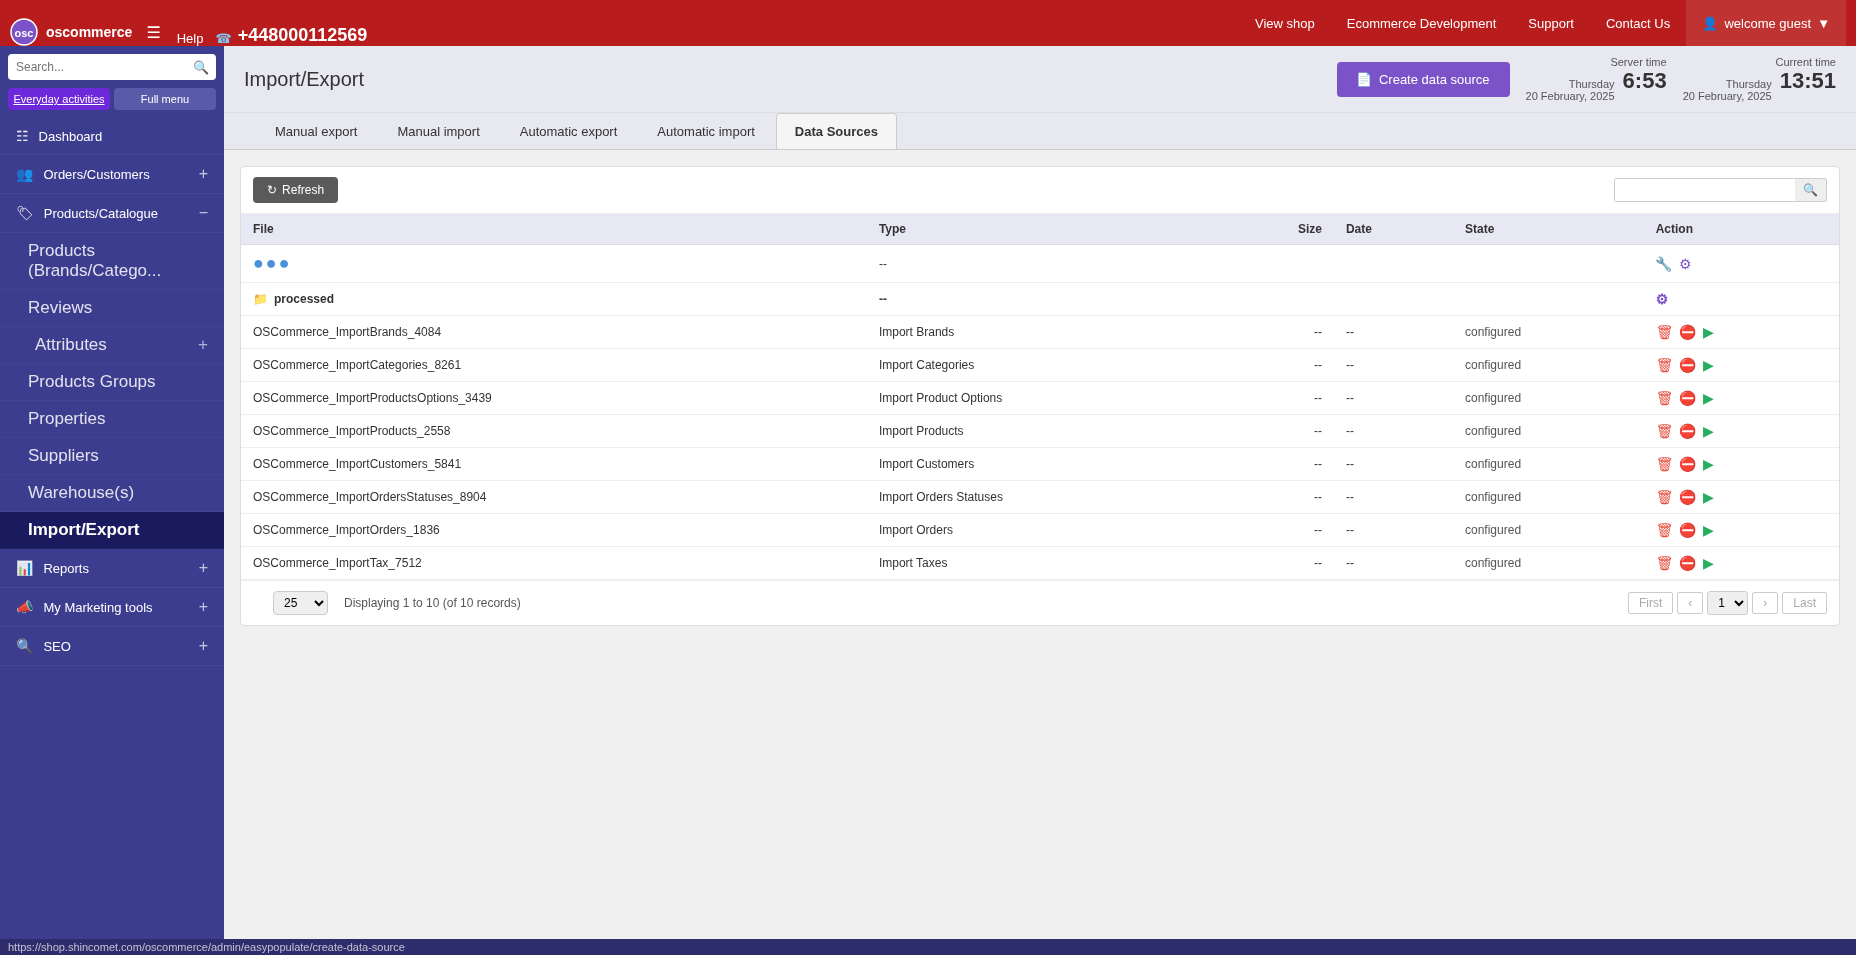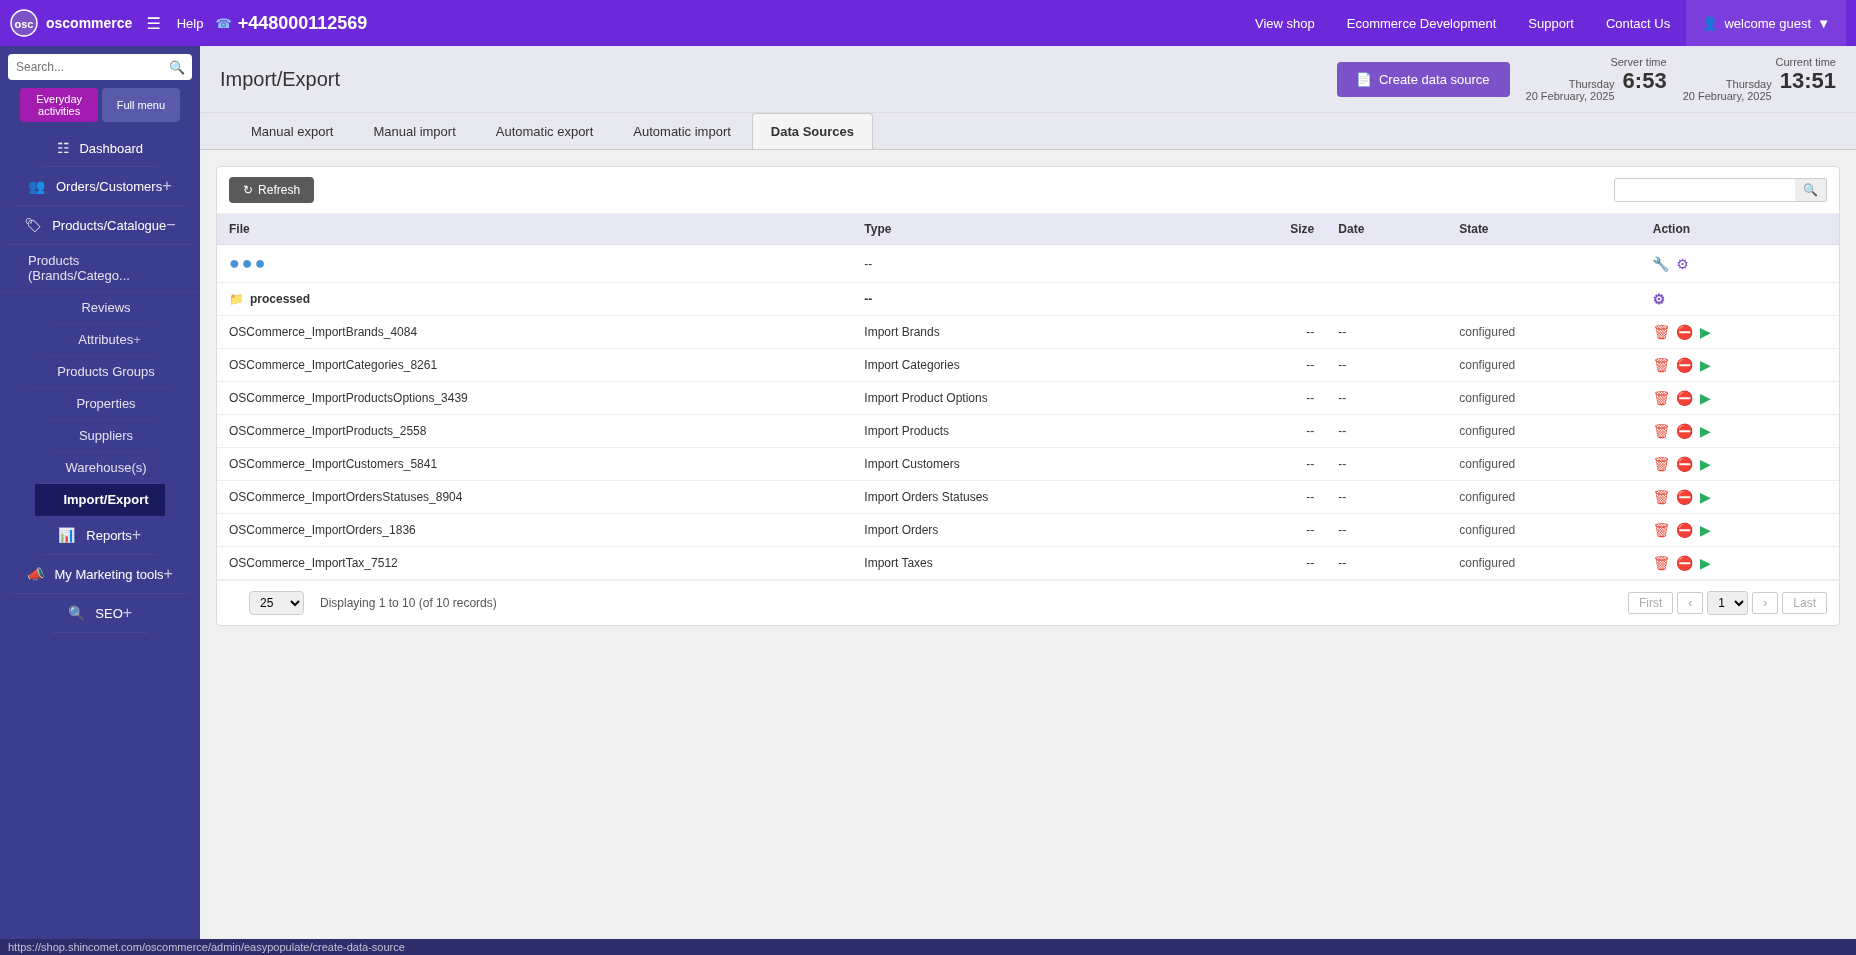--- a/index.html
+++ b/index.html
@@ -1,23 +1,23 @@
 <!DOCTYPE html>
 <html><head>
   <meta charset="utf-8">
   <style>
     * { box-sizing: border-box; margin: 0; padding: 0; }
     body { font-family: Arial, sans-serif; font-size: 13px; background: #f0f0f0; display: flex; flex-direction: column; height: 100vh; overflow: hidden; }
 
     
     .top-nav {
-      background: #6d28d9;
-      color: white;
-      display: flex;
-      align-items: center;
+      background: #b91c1c;
+      color: white;
+      display: flex;
+      align-items: flex-end;
       height: 46px;
       padding: 0 10px;
       flex-shrink: 0;
     }
     .top-nav .logo-area {
       display: flex;
       align-items: center;
       gap: 8px;
       margin-right: 16px;
     }
@@ -66,28 +66,27 @@
 
     
     .main-layout {
       display: flex;
       flex: 1;
       overflow: hidden;
     }
 
     
     .sidebar {
-      width: 200px;
+      width: 224px;
       background: #3d3d8f;
       color: white;
       display: flex;
       flex-direction: column;
       flex-shrink: 0;
       overflow-y: auto;
-      align-items: center;
     }
     .sidebar-search {
       padding: 8px;
       position: relative;
     }
     .sidebar-search input {
       width: 100%;
       padding: 6px 28px 6px 8px;
       border-radius: 4px;
       border: none;
@@ -110,22 +109,23 @@
     }
     .sidebar-btn {
       flex: 1;
       padding: 5px 4px;
       font-size: 11px;
       border: none;
       border-radius: 4px;
       cursor: pointer;
     }
     .sidebar-btn.active {
-      background: #a21caf;
-      color: white;
+      background: #6d28d9;
+      color: white;
+      text-decoration: underline;
     }
     .sidebar-btn.inactive {
       background: #5a5aaa;
       color: white;
     }
     .sidebar-item {
       display: flex;
       align-items: center;
       padding: 10px 16px;
       color: white;
@@ -142,21 +142,21 @@
     .sidebar-item .item-plus {
       font-size: 16px;
       opacity: 0.7;
     }
     .sidebar-sub-item {
       display: flex;
       align-items: center;
       padding: 8px 16px 8px 28px;
       color: rgba(255,255,255,0.85);
       cursor: pointer;
-      font-size: 13px;
+      font-size: 17px;
       border-bottom: 1px solid rgba(255,255,255,0.03);
     }
     .sidebar-sub-item.active { background: #1a1a5e; color: white; font-weight: bold; }
 
     
     .content-area {
       flex: 1;
       display: flex;
       flex-direction: column;
       overflow: hidden;

